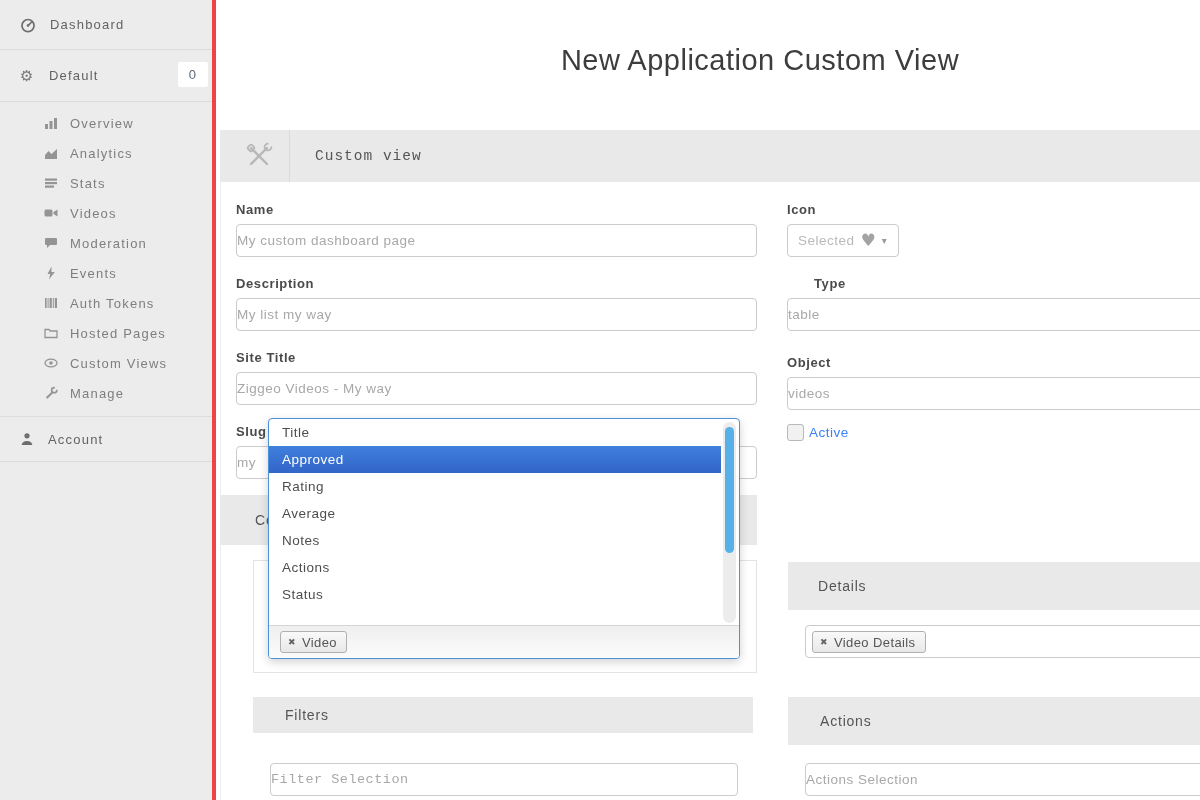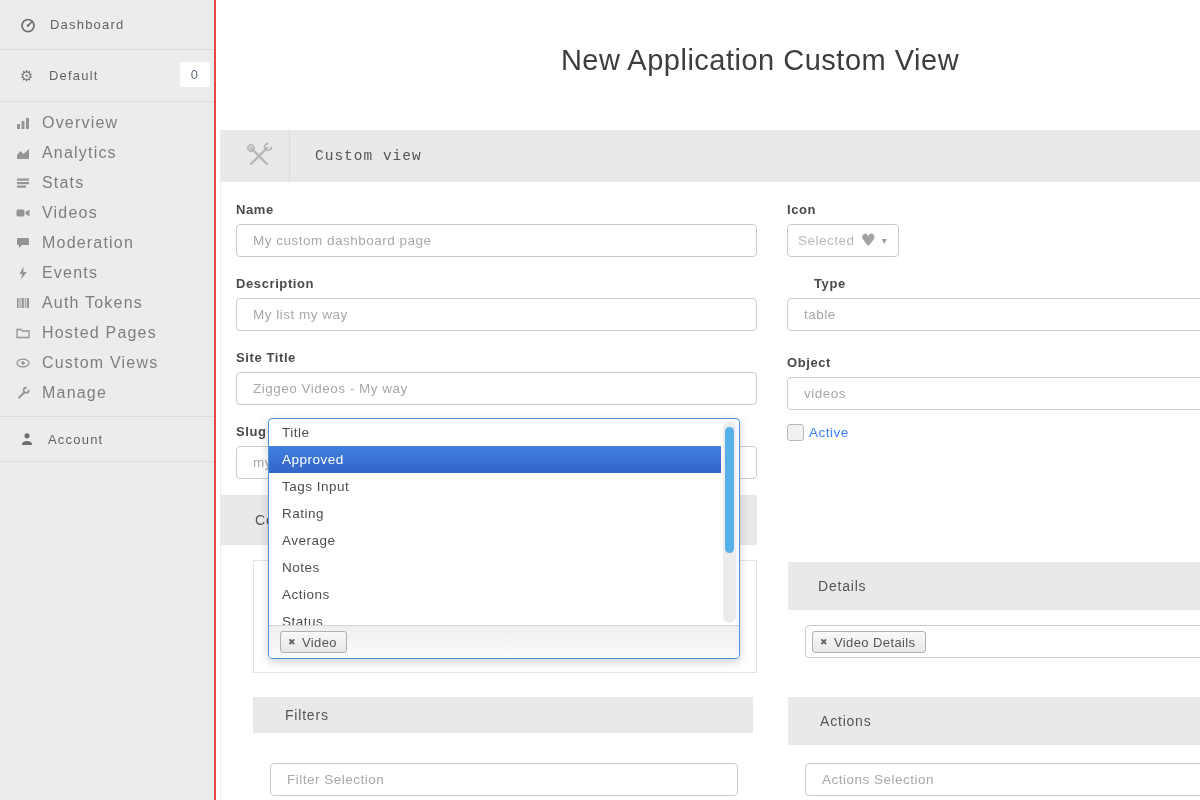--- a/index.html
+++ b/index.html
@@ -2,49 +2,49 @@
 <html><head>
 <meta charset="utf-8">
 <style>
   * { margin:0; padding:0; box-sizing:border-box; }
   html,body { width:1200px; height:800px; overflow:hidden; background:#fff;
               font-family:"Liberation Sans", sans-serif; }
   #stage { position:relative; width:1200px; height:800px; }
 
   
   #sidebar { position:absolute; left:0; top:0; width:216px; height:800px;
-             background:#ececec; border-right:2px solid #ef4444; }
+             background:#ececec; border-right:4px solid #ef4444; }
   .sb-row { position:relative; display:flex; align-items:center; }
   .sb-divider { height:1px; background:#dcdcdc; }
   .sb-main { height:49px; padding-left:20px; color:#636363; font-size:13px; letter-spacing:1.2px; cursor:pointer; }
   .sb-main .sb-ic { width:16px; height:16px; margin-right:14px; display:inline-flex; }
   .sb-badge { position:absolute; right:4px; top:12px; background:#fff; color:#5b6b7c;
               min-width:30px; height:25px; line-height:25px; text-align:center;
               font-size:13px; border-radius:2px; }
-  .sb-sub { height:30px; padding-left:16px; color:#7e7e7e; font-size:16px; letter-spacing:1.2px; cursor:pointer; }
+  .sb-sub { height:30px; padding-left:44px; color:#7e7e7e; font-size:13px; letter-spacing:1.2px; cursor:pointer; }
   .sb-sub .sb-ic { width:14px; height:14px; margin-right:12px; display:inline-flex; opacity:.85; }
   .sb-subwrap { padding:6px 0 8px 0; }
   .glyph { font-family:"DejaVu Sans", sans-serif; font-style:normal; }
   .gear-glyph { font-size:15px; color:#777; margin-right:13px; width:16px; display:inline-block; }
 
   
   #page-title { position:absolute; left:220px; top:44px; width:1080px; text-align:center;
                 font-size:29px; font-weight:500; color:#3d3d3d; letter-spacing:0.5px; }
 
   #panel-header { position:absolute; left:220px; top:130px; width:1080px; height:52px;
                   background:#e9e9e9; display:flex; align-items:center; }
   #panel-header .tools { margin-left:23px; width:46px; display:flex; align-items:center; }
   #panel-header .vline { width:1px; height:52px; background:#dadada; margin-left:0; }
   #panel-header .ptitle { margin-left:25px; font-size:14.5px; color:#555; letter-spacing:1px;font-family:Liberation Mono, monospace; }
   #panel-body-edge { position:absolute; left:220px; top:182px; width:1px; height:618px; background:#ededed; }
 
   .flabel { position:absolute; font-size:13px; font-weight:700; color:#4a4a4a; letter-spacing:0.6px; }
   .finput { position:absolute; height:33px; border:1px solid #cbcbcb; border-radius:4px;
             background:#fff; font-family:"Liberation Sans",sans-serif; font-size:13.5px;
-            color:#701a75; letter-spacing:0.5px; padding:0 16px; outline:none; }
+            color:#701a75; letter-spacing:0.5px; padding:0 0; outline:none; }
   .finput::placeholder { color:#a8a8a8; opacity:1; }
 
   #icon-select { position:absolute; left:787px; top:224px; width:112px; height:33px;
                  border:1px solid #cbcbcb; border-radius:4px; background:#fff; cursor:pointer;
                  display:flex; align-items:center; padding:0 10px; gap:6px;
                  font-family:"Liberation Sans",sans-serif; }
   #icon-select .sel-txt { color:#b9b9b9; font-size:13.5px; letter-spacing:0.5px; }
   #icon-select .heart { color:#a3a3a3; font-size:17px; line-height:1; }
   #icon-select .caret { color:#9a9a9a; font-size:10px; }
 
@@ -275,32 +275,31 @@
   <div id="details-input">
     <span class="chip">
       <span class="x glyph">✖</span>
       <span>Video Details</span>
     </span>
   </div>
 
   <div id="filters-header" class="sect-header">
     <span>Filters</span>
   </div>
-  <input class="finput" style="left: 270px; top: 763px; width: 468px;" placeholder="Filter Selection">
+  <input class="finput" style="left: 270px; top: 763px; width: 468px; font-family: Liberation Mono, monospace;" placeholder="Filter Selection">
 
   <div id="actions-header" class="sect-header">
     <span>Actions</span>
   </div>
   <input class="finput" style="left: 805px; top: 763px; width: 475px;" placeholder="Actions Selection">
 
   <div id="cv-dropdown">
     <div id="cv-options">
         <div class="cv-option">Title</div>
         <div class="cv-option highlighted">Approved</div>
-        <div class="cv-option">Tags Input</div>
         <div class="cv-option">Rating</div>
         <div class="cv-option">Average</div>
         <div class="cv-option">Notes</div>
         <div class="cv-option">Actions</div>
         <div class="cv-option">Status</div>
       </div>
     <div id="cv-scroll-track">
       <div id="cv-scroll-thumb"></div>
     </div>
     <div id="cv-chiprow">

